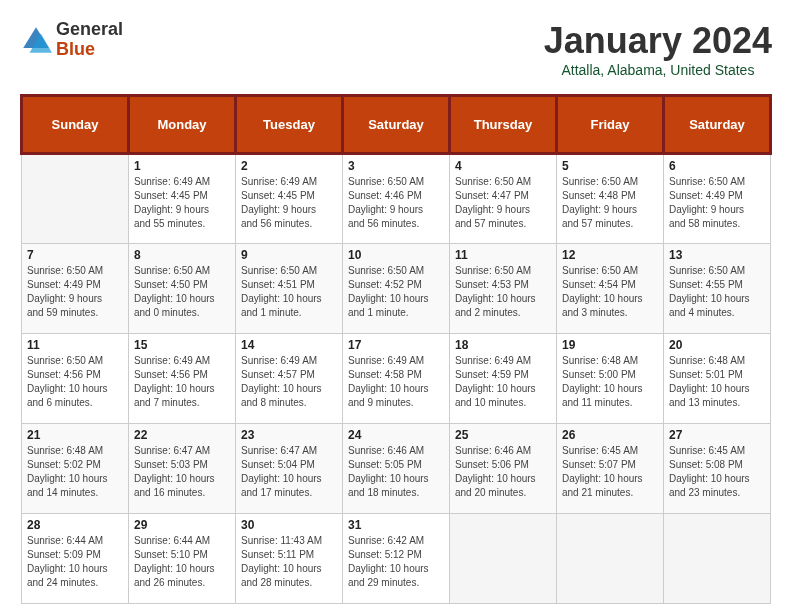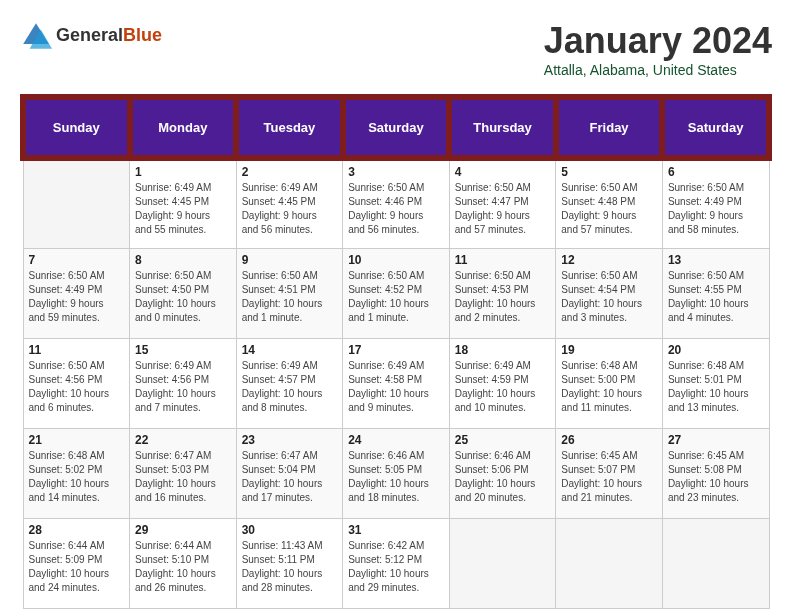--- a/index.html
+++ b/index.html
@@ -16,63 +16,63 @@
       align-items: flex-start;
       margin-bottom: 16px;
     }
     .logo {
       display: flex;
       align-items: center;
       gap: 4px;
     }
     .logo-text {
       display: flex;
-      flex-direction: row;
+      flex-direction: column;
       line-height: 1.1;
     }
     .logo-general {
       font-size: 18px;
       font-weight: bold;
       color: #333;
     }
     .logo-blue {
       font-size: 18px;
       font-weight: bold;
       color: #c2410c;
     }
     .logo-icon {
       width: 32px;
       height: 32px;
     }
     .title-block {
-      text-align: left;
+      text-align: center;
       margin-left: 24px;
     }
     .month-title {
       font-size: 36px;
       font-weight: bold;
       color: #333;
     }
     .location {
       font-size: 14px;
       color: #14532d;
     }
     table {
       width: 100%;
       border-collapse: collapse;
       table-layout: fixed;
     }
     thead th {
-      background: #4c1d95;
+      background: #c2410c;
       color: #fff;
       font-size: 13px;
       font-weight: bold;
       padding: 20px 4px;
       text-align: center;
-      border: 6px solid #7f1d1d;
+      border: 3px solid #7f1d1d;
     }
     tbody td {
       border: 1px solid #ccc;
       vertical-align: top;
       padding: 4px 5px;
       font-size: 10.5px;
       color: #333;
       height: 90px;
       background: #fff;
     }

